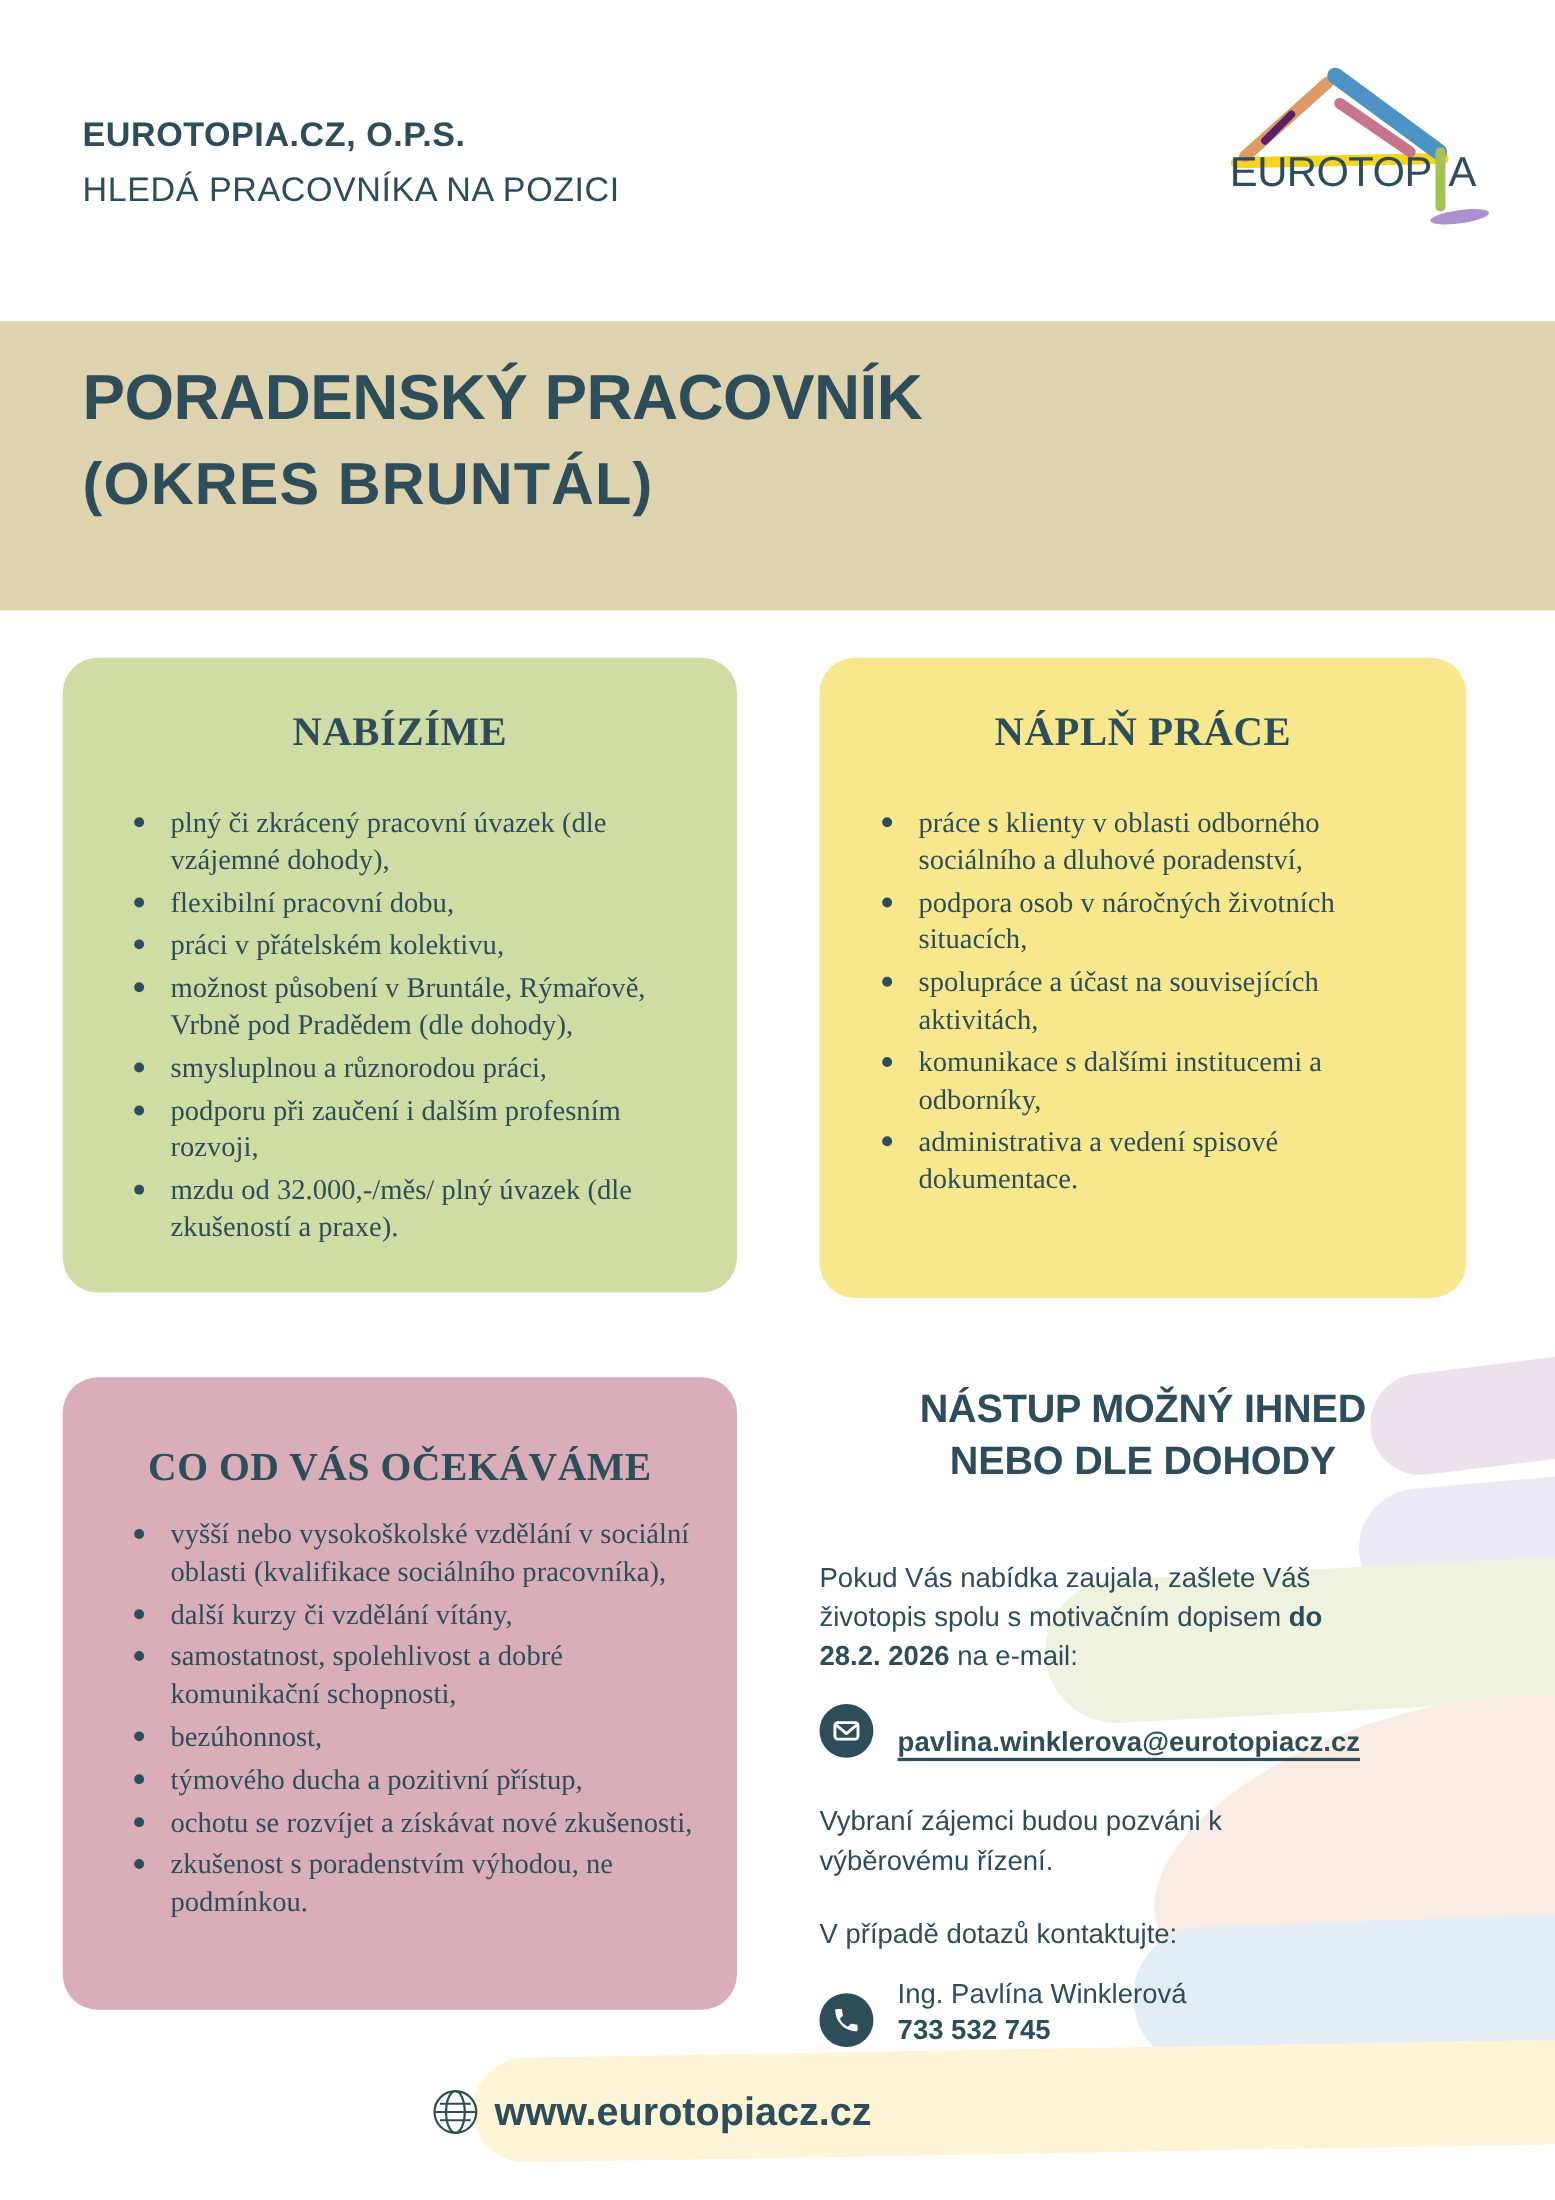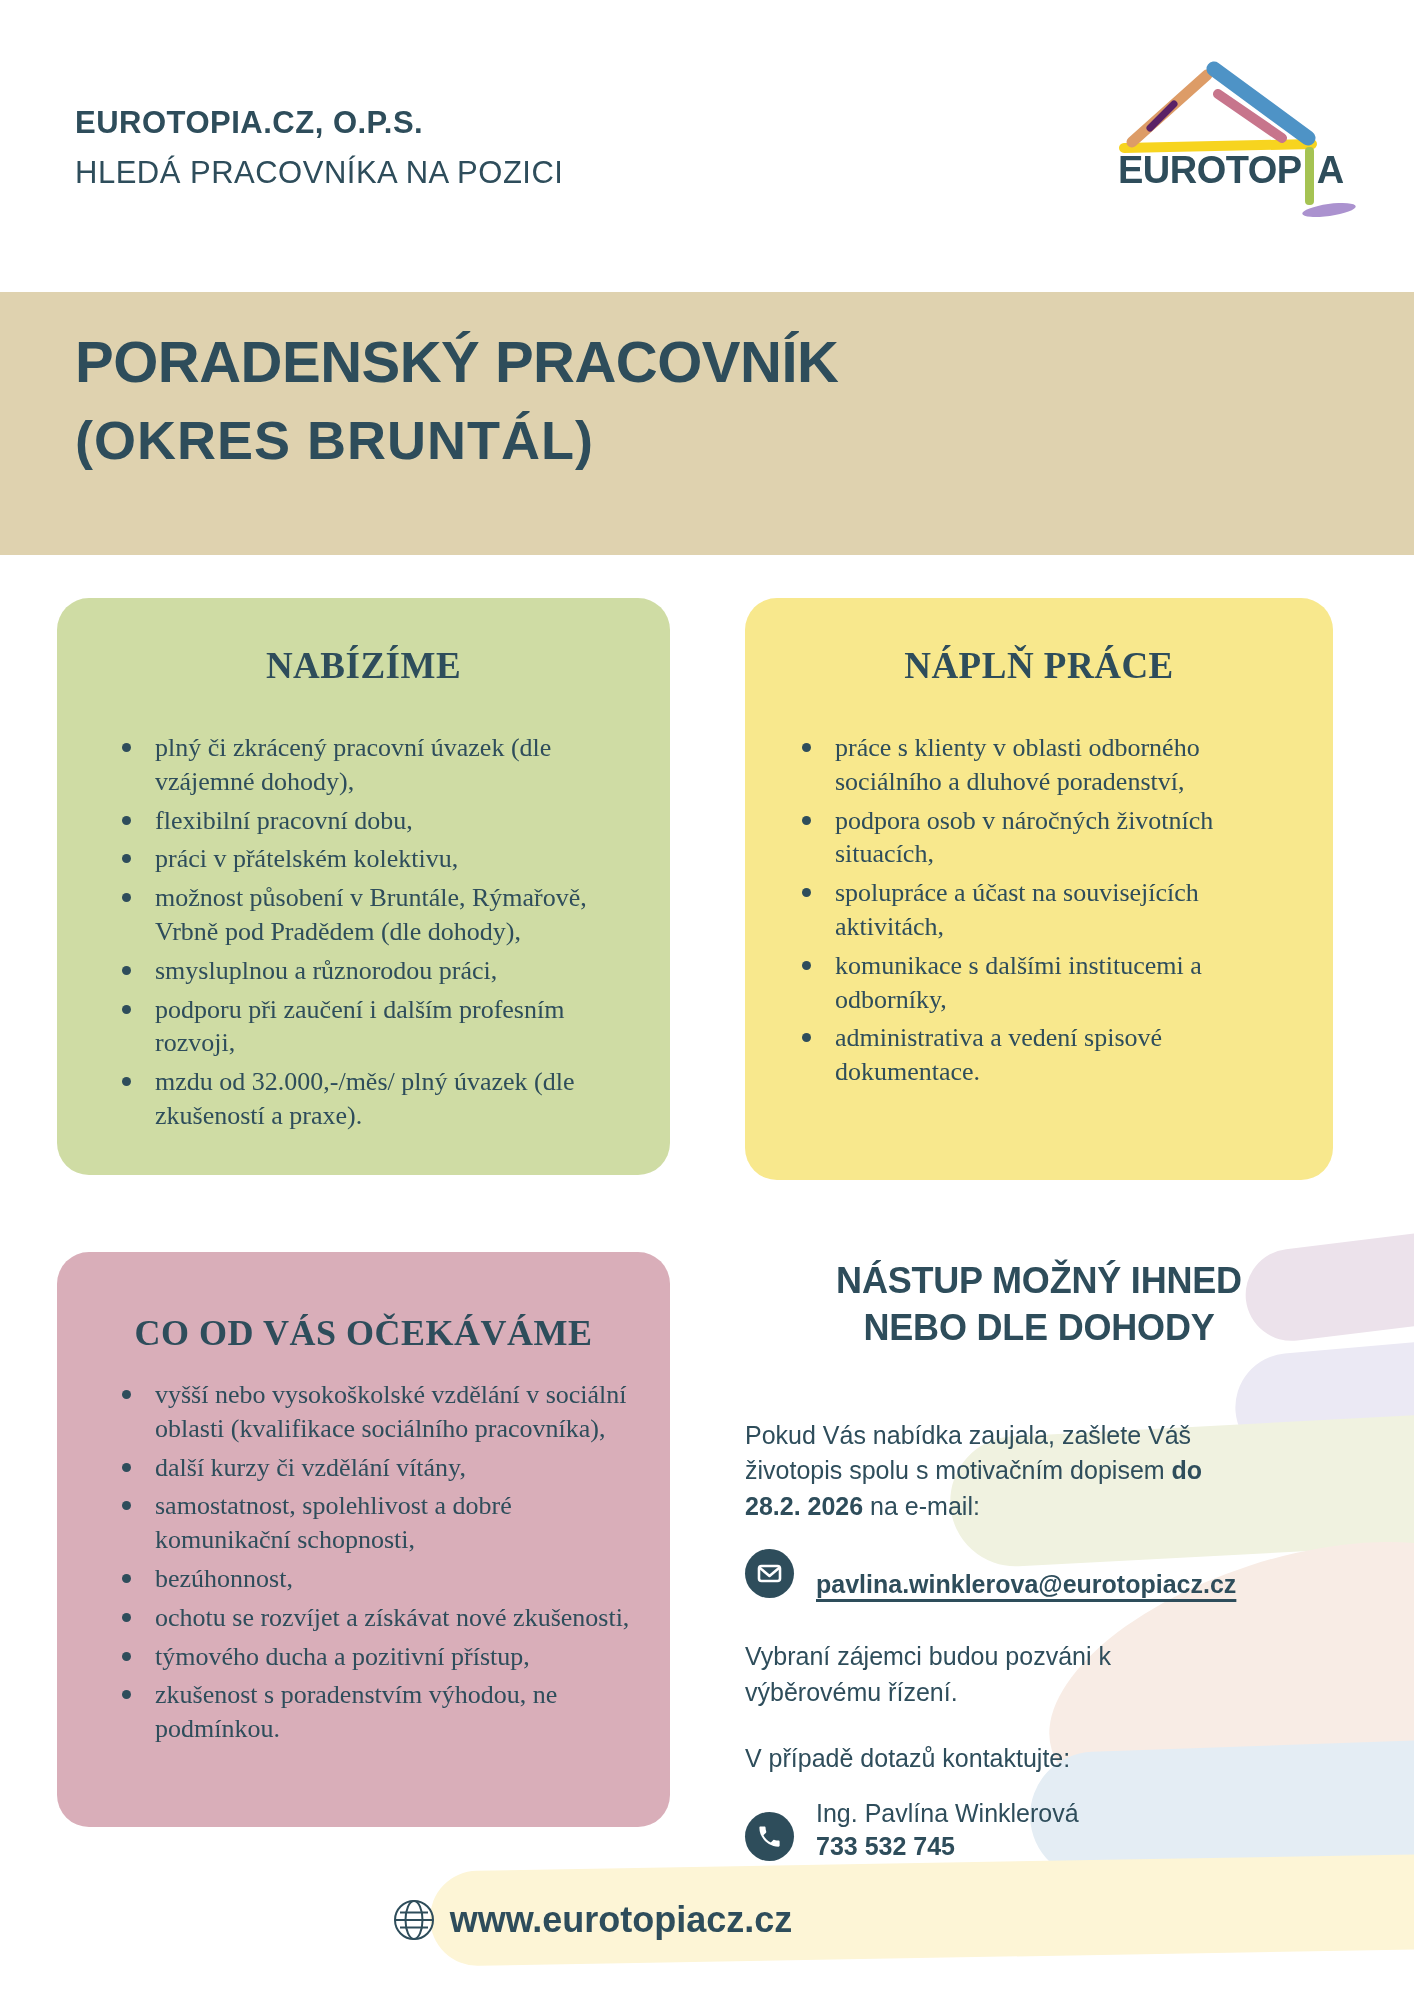--- a/index.html
+++ b/index.html
@@ -24,21 +24,21 @@
   .layer { position: absolute; z-index: 1; }
 
   
   .header { left: 75px; top: 105px; }
   .org-name { font-size: 31px; font-weight: 800; letter-spacing: 0.5px; }
   .tagline  { font-size: 31px; font-weight: 400; margin-top: 14px; letter-spacing: 0.5px; }
 
   
   .logo { left: 1088px; top: 58px; width: 290px; height: 150px; }
   .logo-roof { position: absolute; left: 22px; top: 0; }
-  .logo-row { position: absolute; left: 30px; top: 89px; display: flex; align-items: flex-end; font-size: 38px; font-weight: 700; letter-spacing: -0.5px; text-align: center; }
+  .logo-row { position: absolute; left: 30px; top: 76px; display: flex; align-items: flex-end; font-size: 38px; font-weight: 400; letter-spacing: -0.5px; text-align: center; }
   .logo-bar { width: 9px; height: 58px; background: #a5c353; border-radius: 4px; margin: 0 3px -13px 3px; }
   .logo-swoosh { position: absolute; right: -12px; bottom: -24px; width: 54px; height: 12px; background: #ab92cf; border-radius: 50%; transform: rotate(-8deg); }
 
   
   .banner { left: 0; top: 292px; width: 1414px; height: 263px; background: #dfd2af; padding: 36px 0 0 75px; }
   .banner-title { font-size: 58px; font-weight: 800; letter-spacing: -0.5px; }
   .banner-subtitle { font-size: 54px; font-weight: 700; margin-top: 14px; letter-spacing: 1px; }
 
   
   .box { border-radius: 32px; font-family: Liberation Serif, serif; }
@@ -200,26 +200,26 @@
         <span>samostatnost, spolehlivost a dobré komunikační schopnosti,</span>
       </li>
 
       <li class="bullet-item">
         <span class="dot"></span>
         <span>bezúhonnost,</span>
       </li>
 
       <li class="bullet-item">
         <span class="dot"></span>
+        <span>týmového ducha a pozitivní přístup,</span>
+      </li>
+
+      <li class="bullet-item">
+        <span class="dot"></span>
         <span>ochotu se rozvíjet a získávat nové zkušenosti,</span>
-      </li>
-
-      <li class="bullet-item">
-        <span class="dot"></span>
-        <span>týmového ducha a pozitivní přístup,</span>
       </li>
 
       <li class="bullet-item">
         <span class="dot"></span>
         <span>zkušenost s poradenstvím výhodou, ne podmínkou.</span>
       </li>
     </ul>
 </div>
 
 <div class="layer start-col">

